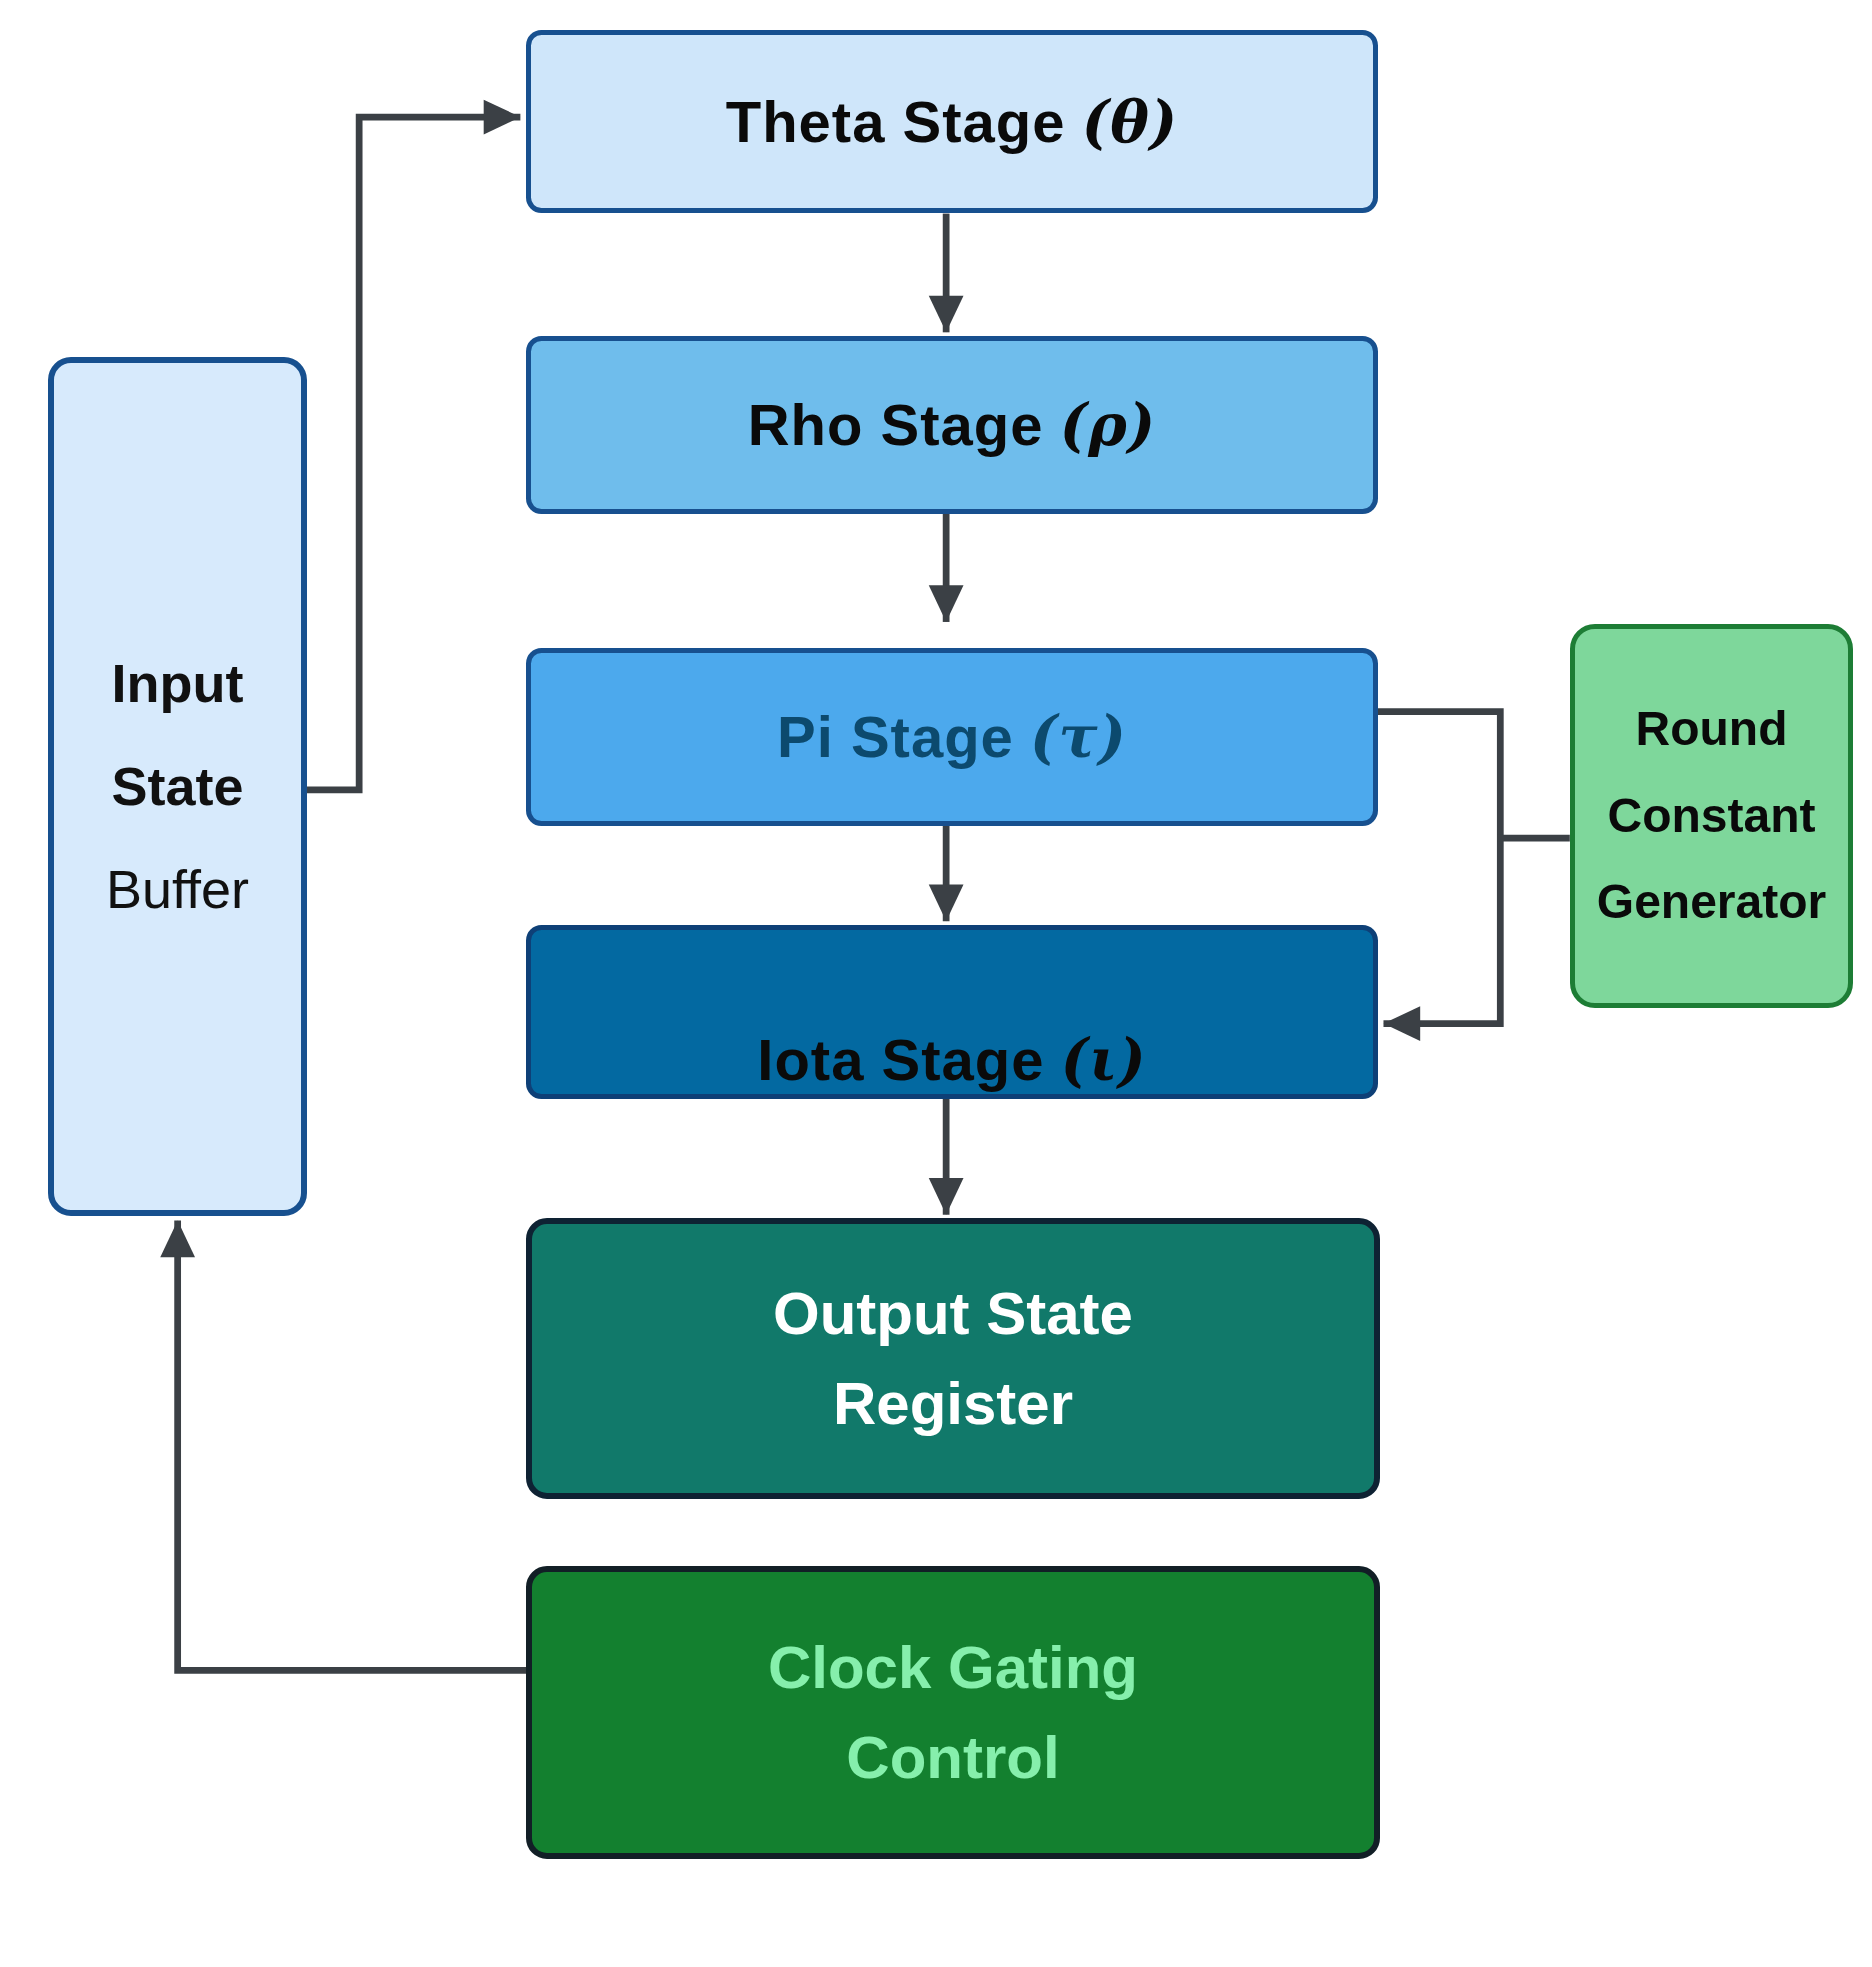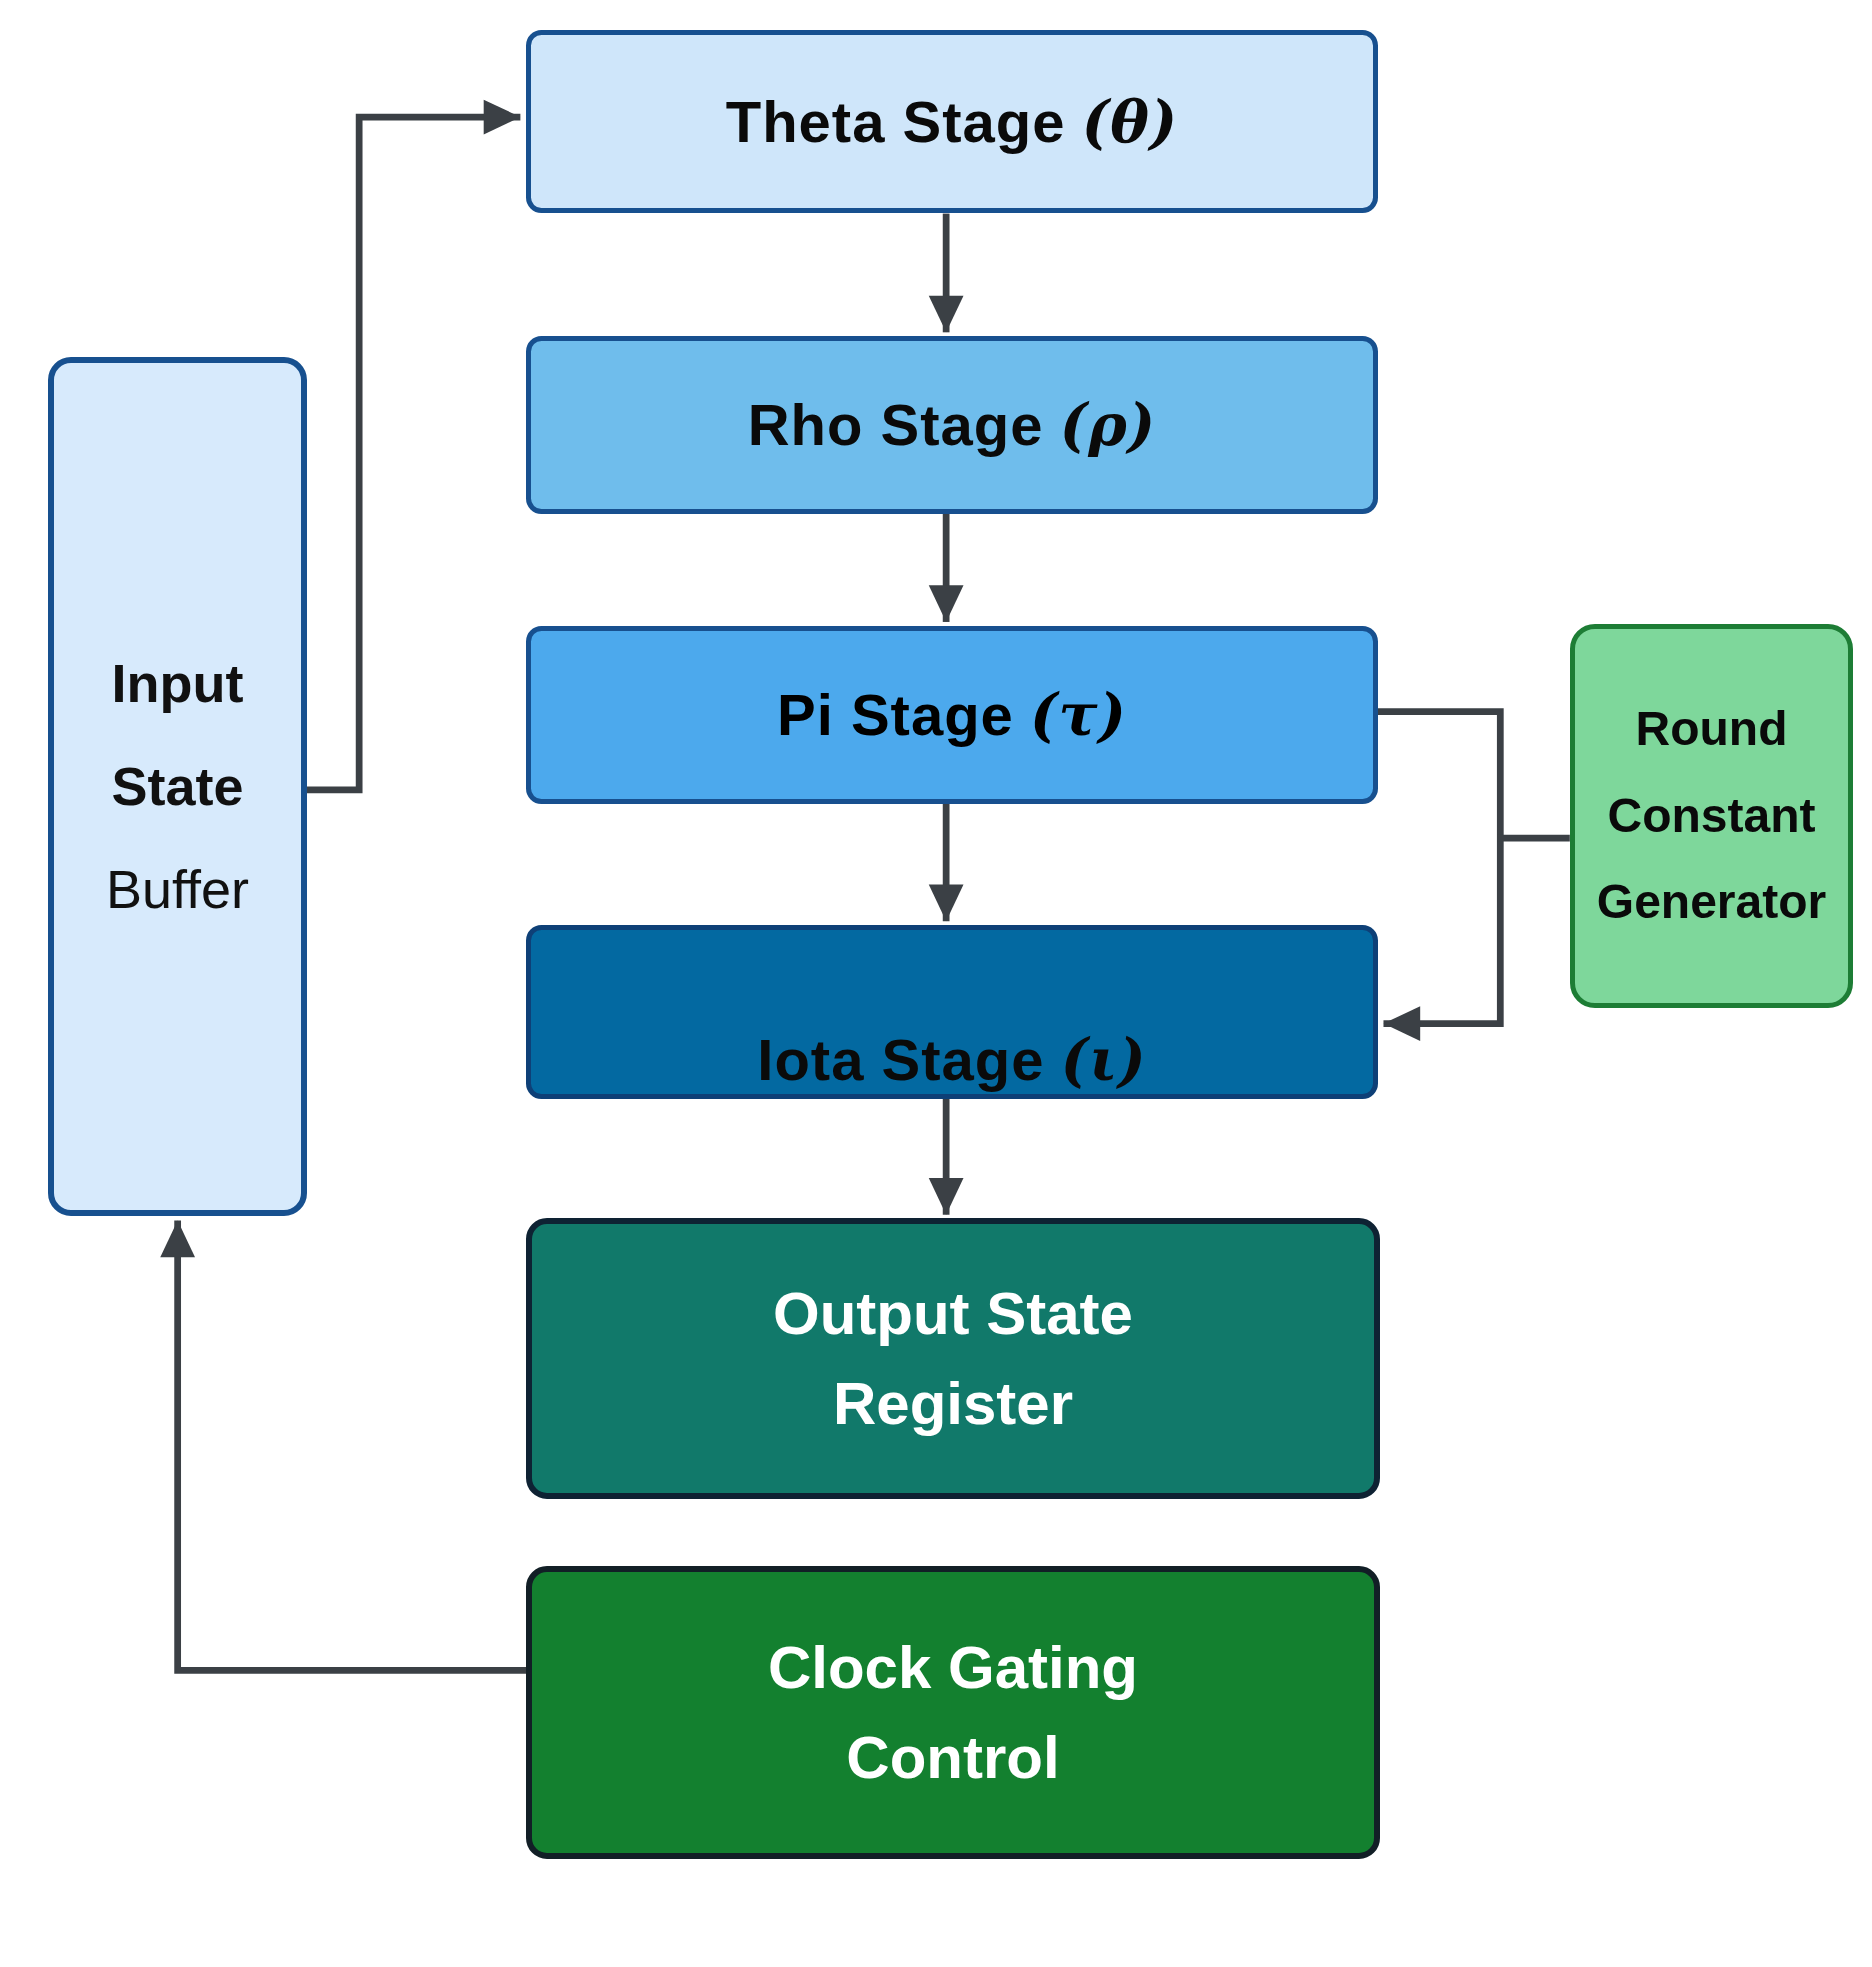--- a/index.html
+++ b/index.html
@@ -130,21 +130,21 @@
     </span>
   </div>
 
   <div class="node stage" id="node-rho" style="background-color: rgb(111, 189, 236); border-color: rgb(23, 80, 143); color: rgb(10, 10, 10);">
     <span class="stage-line">
       <span>Rho Stage</span>
       <span class="sym">(ρ)</span>
     </span>
   </div>
 
-  <div class="node stage" id="node-pi" style="background-color: rgb(76, 169, 237); border-color: rgb(23, 80, 143); color: #000000;">
+  <div class="node stage" id="node-pi" style="background-color: rgb(76, 169, 237); border-color: rgb(23, 80, 143); color: #0c4a6e; margin-top: 22px;">
     <span class="stage-line">
       <span>Pi Stage</span>
       <span class="sym">(τ)</span>
     </span>
   </div>
 
   <div class="node stage" id="node-iota" style="background-color: #0369a1; border-color: rgb(14, 64, 119); color: rgb(10, 10, 10); justify-content: flex-end;">
     <span class="stage-line">
       <span>Iota Stage</span>
       <span class="sym">(ι)</span>
@@ -155,19 +155,19 @@
     <span>Round</span>
     <span>Constant</span>
     <span>Generator</span>
   </div>
 
   <div class="node" id="node-osr" style="background-color: rgb(17, 121, 106); border-color: rgb(14, 34, 51); color: rgb(255, 255, 255);">
     <span>Output State</span>
     <span>Register</span>
   </div>
 
-  <div class="node" id="node-cgc" style="background-color: rgb(19, 128, 47); border-color: rgb(18, 31, 38); color: #ffffff;">
+  <div class="node" id="node-cgc" style="background-color: rgb(19, 128, 47); border-color: rgb(18, 31, 38); color: #86efac;">
     <span>Clock Gating</span>
     <span>Control</span>
   </div>
 
 </div>
 
 
 </body></html>

